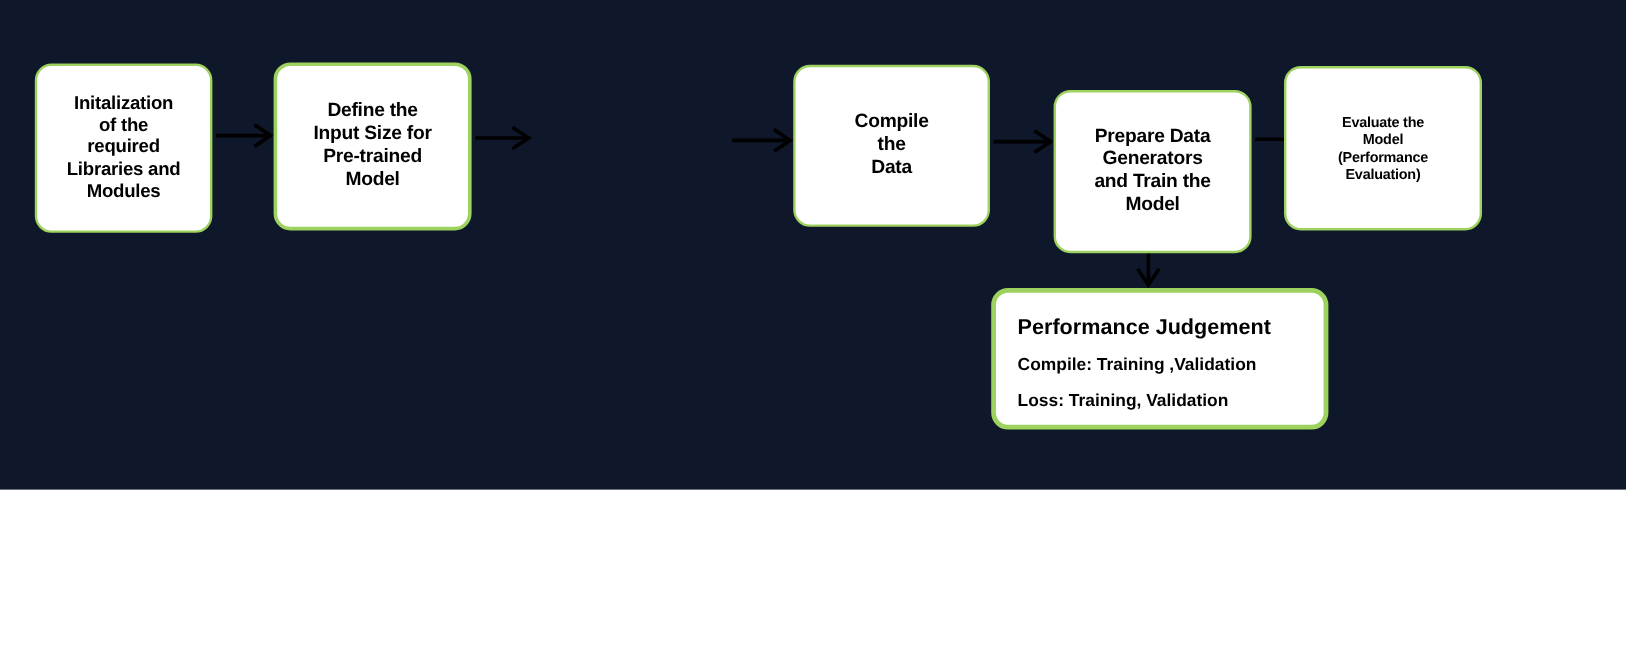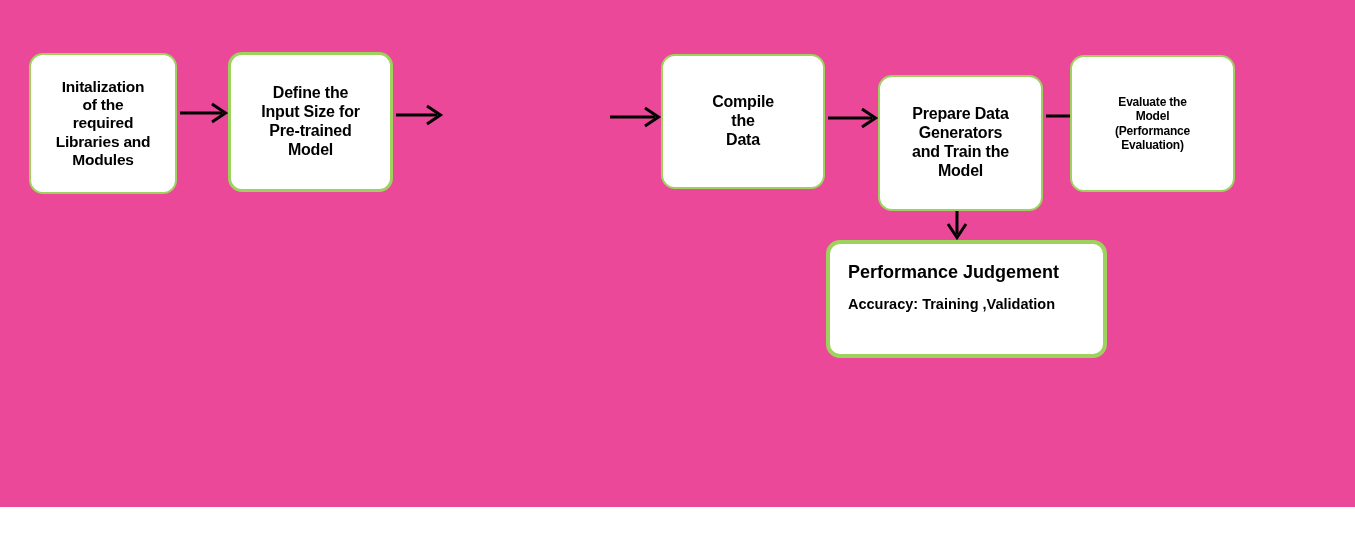--- a/index.html
+++ b/index.html
@@ -9,22 +9,22 @@
   }
   body {
     width: 1355px;
     height: 541px;
     font-family: "Liberation Sans", sans-serif;
     overflow: hidden;
   }
   #canvas {
     position: relative;
     width: 1355px;
-    height: 507px;
-    background: #ec4899;
+    height: 408px;
+    background: #0f172a;
   }
   .node {
     position: absolute;
     box-sizing: border-box;
     background: #ffffff;
     border: 2px solid #9ed25f;
     border-radius: 14px;
     display: flex;
     align-items: center;
     justify-content: center;
@@ -141,15 +141,16 @@
 Model</span>
     </div>
     <div class="node" style="left: 1070px; top: 55px; width: 165px; height: 137px; border-color: rgb(158, 210, 95); color: rgb(0, 0, 0); font-size: 12px;">
       <span class="node-label">Evaluate the
 Model
 (Performance
 Evaluation)</span>
     </div>
     <div class="judgement" style="left: 826px; top: 240px; width: 281px; height: 118px; border-color: rgb(158, 210, 95);">
       <div class="j-title">Performance Judgement</div>
-      <div class="j-line">Accuracy: Training ,Validation</div>
+      <div class="j-line">Compile: Training ,Validation</div>
+      <div class="j-line">Loss: Training, Validation</div>
     </div>
   </div>
 
 </body></html>

